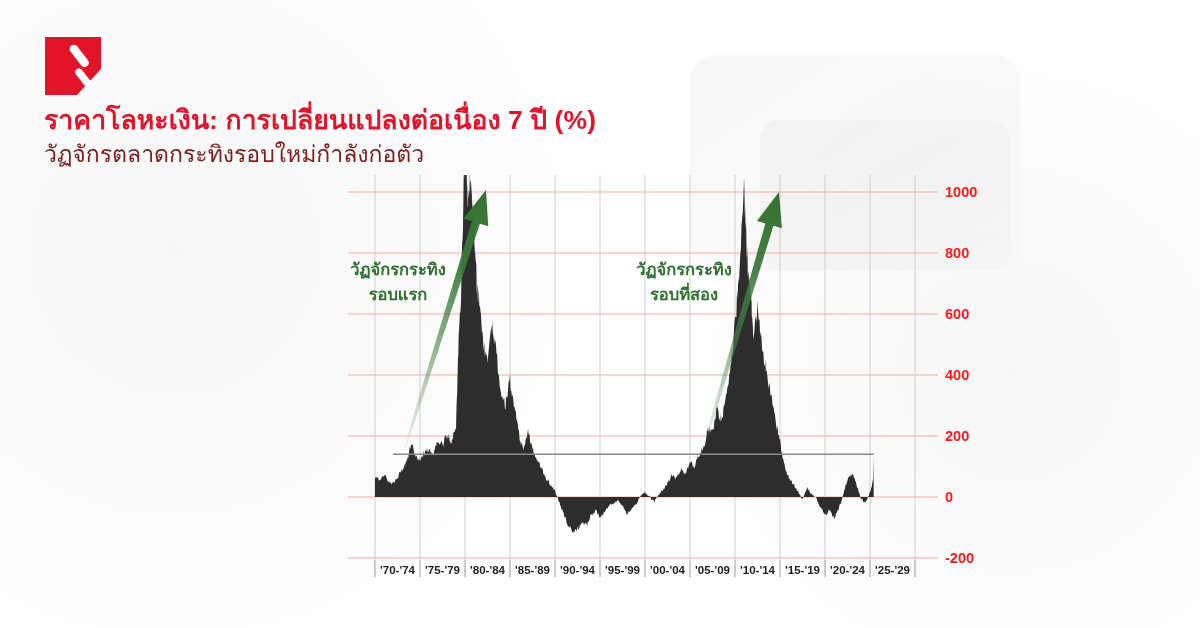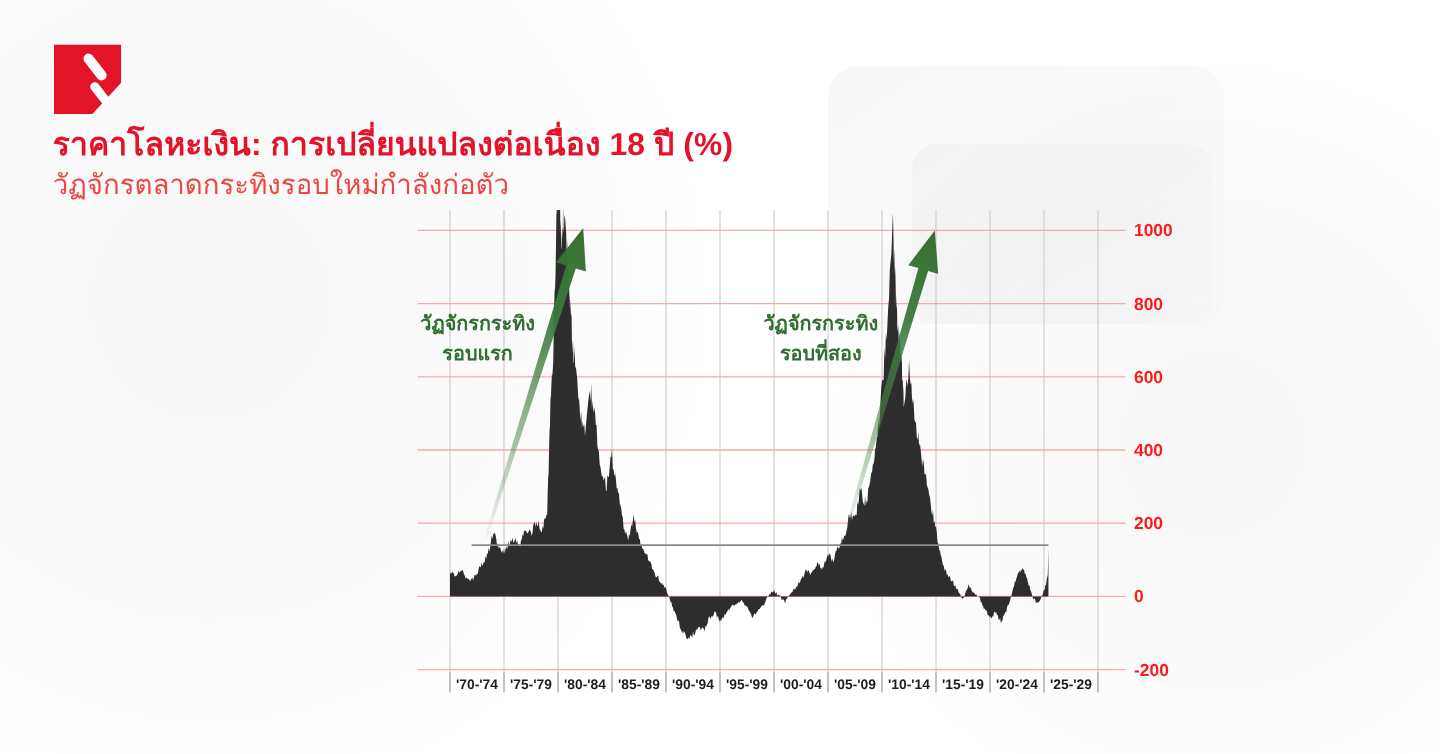--- a/index.html
+++ b/index.html
@@ -19,21 +19,21 @@
   #logo{position:absolute;left:45px;top:37px;width:56px;height:58px;z-index:3;}
 
   
   #title{
     position:absolute;left:44px;top:104px;z-index:3;
     color:#e3132a;font-size:26.5px;font-weight:bold;
     letter-spacing:.1px;line-height:1.25;white-space:nowrap;
   }
   #subtitle{
     position:absolute;left:44px;top:140px;z-index:3;
-    color:#ef4444;font-size:23px;font-weight:normal;
+    color:#7f1d1d;font-size:23px;font-weight:normal;
     line-height:1.3;white-space:nowrap;
   }
 
   
   #chart{position:absolute;left:0;top:0;width:1200px;height:628px;z-index:2;}
 
   .ylabel{
     font-family:"Liberation Sans","DejaVu Sans",sans-serif;
     font-size:14.5px;font-weight:bold;fill:#ff1a1a;
   }
@@ -66,21 +66,21 @@
   <rect x="690" y="55" width="330" height="215" rx="26" fill="url(#wmGrad2)"></rect>
   <rect x="760" y="120" width="250" height="150" rx="20" fill="url(#wmGrad2)"></rect>
 </svg>
 
 <svg id="logo" viewBox="0 0 56 58" width="56" height="58" aria-hidden="true">
   <path d="M0 0 H56 V32 L32 58 H0 Z" fill="#e3132a"></path>
   <rect x="30" y="6" width="8.5" height="26" rx="4.2" fill="#ffffff" transform="rotate(-38 34 19)"></rect>
   <rect x="34" y="30" width="7.5" height="21" rx="3.7" fill="#ffffff" transform="rotate(-38 38 40)"></rect>
 </svg>
 
-<div id="title">ราคาโลหะเงิน: การเปลี่ยนแปลงต่อเนื่อง 18 ปี (%)</div>
+<div id="title">ราคาโลหะเงิน: การเปลี่ยนแปลงต่อเนื่อง 7 ปี (%)</div>
 <div id="subtitle">วัฏจักรตลาดกระทิงรอบใหม่กำลังก่อตัว</div>
 
 <svg id="chart" viewBox="0 0 1200 628" width="1200" height="628">
   <defs>
 
     <linearGradient id="areaFill" x1="0" y1="0" x2="0" y2="1" gradientUnits="userSpaceOnUse">
       <stop offset="0.00" stop-color="#3f7a3f"></stop>
       <stop offset="0.16" stop-color="#39713a"></stop>
       <stop offset="0.34" stop-color="#2f6030"></stop>
       <stop offset="0.52" stop-color="#2b4a2c"></stop>

